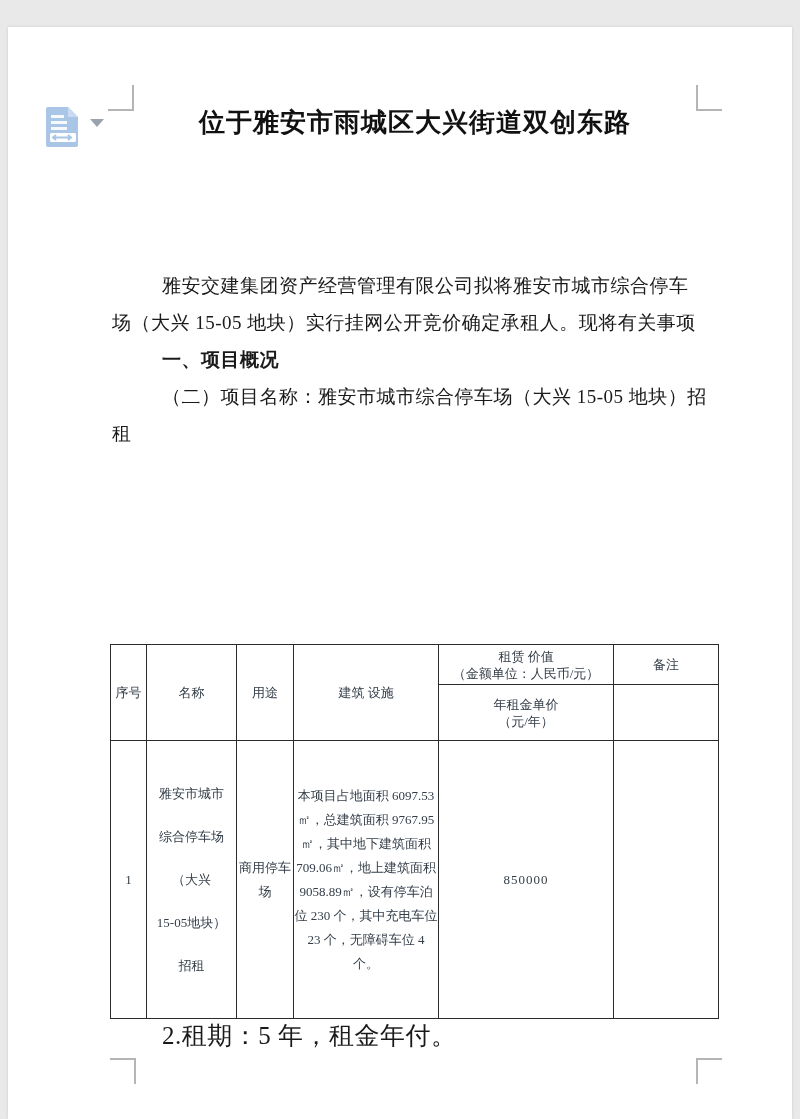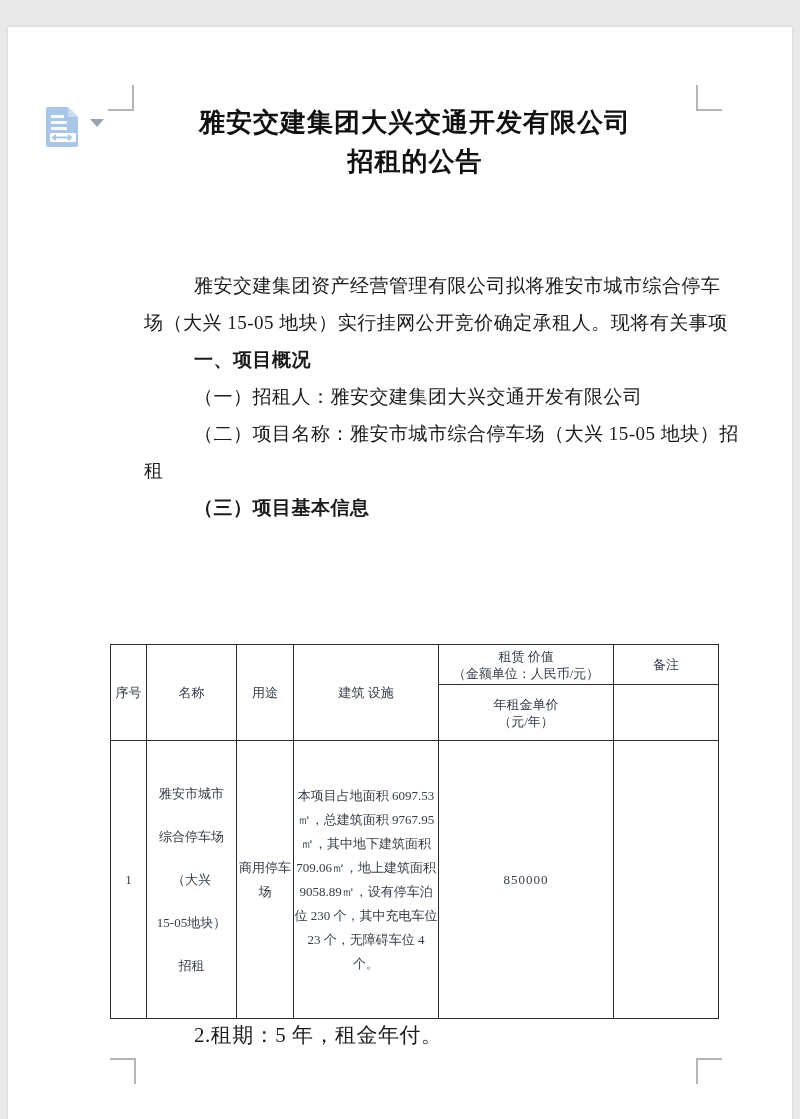--- a/index.html
+++ b/index.html
@@ -32,21 +32,21 @@
   }
 
   .title{
     position:absolute;left:104px;top:76px;width:606px;
     text-align:center;font-weight:bold;font-size:26px;line-height:39px;
     letter-spacing:1px;color:#111;
   }
   .bodytext{position:absolute;left:104px;top:240px;width:600px;}
   .bline{
     font-size:19px;line-height:37px;height:37px;letter-spacing:0.5px;
-    white-space:nowrap;color:#1a1a1a;margin-left:32px;
+    white-space:nowrap;color:#1a1a1a;
   }
   .indent{padding-left:50px;}
   .bold{font-weight:bold;font-family:Liberation Serif, serif;}
 
   table.doc{
     position:absolute;left:102px;top:617px;border-collapse:collapse;
     table-layout:fixed;width:608px;
   }
   table.doc td{
     border:1.5px solid #2b2b2b;
@@ -57,21 +57,21 @@
   td.hdr{line-height:17px;}
   td.cell-name{white-space:pre-line;line-height:43px;font-size:13.5px;}
   td.cell-usage{white-space:pre-line;line-height:24px;font-size:13.5px;}
   td.cell-fac{
     text-align:justify;padding:8px 5px;font-size:13px;line-height:24px;
     vertical-align:middle;
   }
   td.cell-rent{font-size:14px;color:#5b6b7d;letter-spacing:1px;}
   .closing{
     position:absolute;left:104px;top:990px;width:600px;
-    font-size:21px;line-height:37px;letter-spacing:0.5px;
+    font-size:25px;line-height:37px;letter-spacing:0.5px;
   }
 </style>
 </head>
 <body>
 
 <div class="canvas">
   <div class="page">
 
     <div class="crop tl"></div>
     <div class="crop tr"></div>
@@ -87,32 +87,29 @@
           <rect x="7" y="16" width="16" height="3" fill="#ffffff" opacity="0.9"></rect>
           <rect x="7" y="22" width="16" height="3" fill="#ffffff" opacity="0.9"></rect>
           <rect x="6" y="28" width="26" height="9" rx="1.5" fill="#ffffff"></rect>
           <path d="M10 32.5 h16 M12 30 l-3 2.5 3 2.5 M24 30 l3 2.5 -3 2.5" stroke="#aac6e6" stroke-width="2" fill="none"></path>
         </svg>
       </span>
       <span class="dd"></span>
     </div>
 
     <div class="title">
-      <div>雅安交建集团大兴交通开发有限公司</div>
-      <div>招租的公告</div>
+      <div>位于雅安市雨城区大兴街道双创东路</div>
     </div>
 
     <div class="bodytext">
       <div class="bline indent">雅安交建集团资产经营管理有限公司拟将雅安市城市综合停车</div>
       <div class="bline">场（大兴 15-05 地块）实行挂网公开竞价确定承租人。现将有关事项</div>
       <div class="bline indent bold">一、项目概况</div>
-      <div class="bline indent">（一）招租人：雅安交建集团大兴交通开发有限公司</div>
       <div class="bline indent">（二）项目名称：雅安市城市综合停车场（大兴 15-05 地块）招</div>
       <div class="bline">租</div>
-      <div class="bline indent bold">（三）项目基本信息</div>
     </div>
 
     <table class="doc">
       <colgroup>
         <col style="width:36px">
           <col style="width:90px">
           <col style="width:57px">
         <col style="width:145px">
           <col style="width:175px">
           <col style="width:105px">

